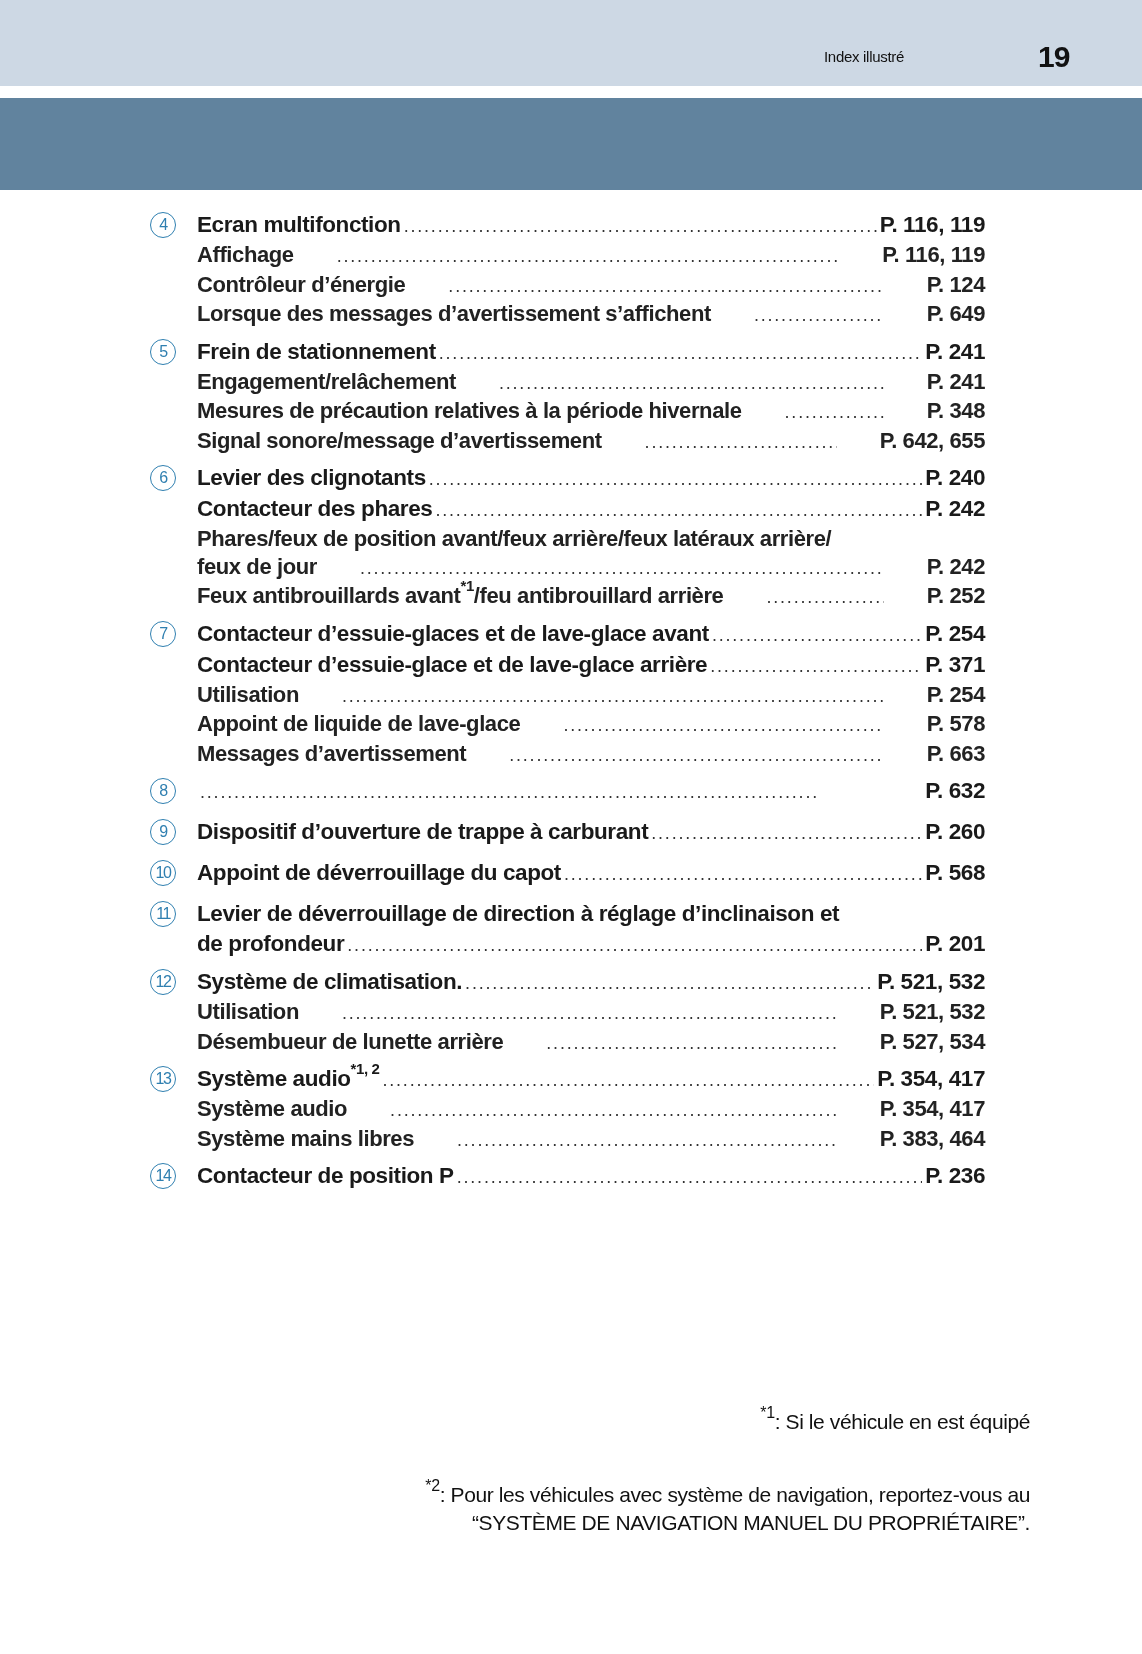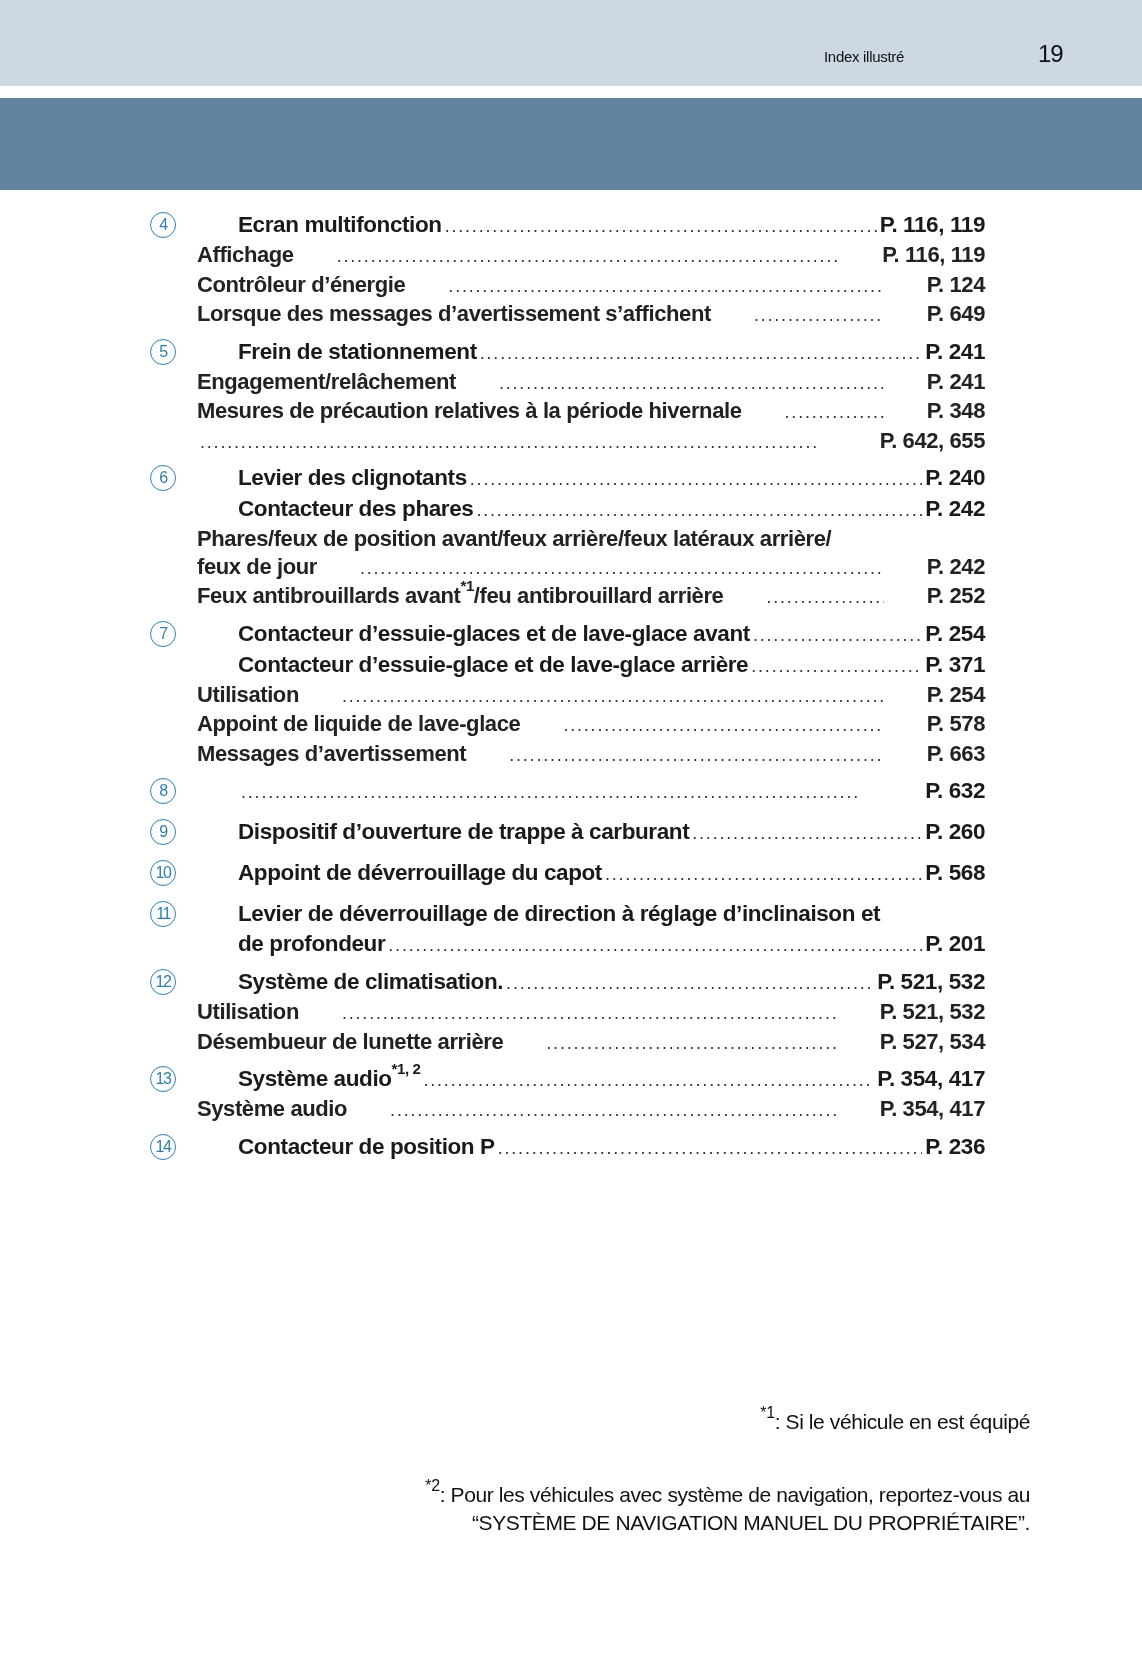--- a/index.html
+++ b/index.html
@@ -1,29 +1,29 @@
 <!DOCTYPE html>
 <html><head>
 <meta charset="utf-8">
 <style>
   html, body { margin: 0; padding: 0; background: #ffffff; }
   body { width: 1142px; height: 1654px; position: relative; overflow: hidden;
          font-family: "Liberation Sans", "DejaVu Sans", sans-serif; color: #1a1a1a; }
   .band-light { position: absolute; left: 0; top: 0; width: 1142px; height: 86px; background: #cdd8e4; }
   .band-dark  { position: absolute; left: 0; top: 98px; width: 1142px; height: 92px; background: #61839e; }
   .hdr-title { position: absolute; top: 48px; left: 824px; font-size: 15px; color: #111; letter-spacing: -0.3px; }
-  .hdr-page  { position: absolute; top: 40px; left: 1038px; font-size: 24px; font-weight: normal; color: #111; letter-spacing: -1px; }
+  .hdr-page  { position: absolute; top: 40px; left: 1038px; font-size: 30px; font-weight: bold; color: #111; letter-spacing: -1px; }
 
   .content { position: absolute; left: 150px; top: 210px; width: 835px; }
   .group { position: relative; padding-left: 47px; margin-bottom: 7px; }
   .num { position: absolute; left: 0; top: 2px; width: 24px; height: 24px; border: 1.5px solid #2f7fb0;
          border-radius: 50%; color: #2f7fb0; font-size: 16px; line-height: 24px; text-align: center;
          box-sizing: content-box; letter-spacing: -1.5px; font-weight: normal; }
   .row { display: flex; align-items: baseline; white-space: nowrap; font-size: 22px; line-height: 28px; letter-spacing: -0.4px; }
-  .row.main { font-weight: bold; font-size: 22.5px; line-height: 30px; margin-left: 41px; }
+  .row.main { font-weight: bold; font-size: 22.5px; line-height: 30px; }
   .row.sub  { font-weight: bold; color: #222; line-height: 27.5px; gap: 40px; }
   .row .label { flex: 0 0 auto; }
   .row .dots { flex: 1 1 auto; overflow: hidden; margin: 0 3px; color: #333; letter-spacing: 3.2px; font-weight: normal; font-size: 18px; }
   .row .dots::before { content: ". . . . . . . . . . . . . . . . . . . . . . . . . . . . . . . . . . . . . . . . . . . . . . . . . . . . . . . . . . . . . . . . . . . . . . . . . . . . . . . . . . . . . . . . . . ."; letter-spacing: -1.6px; }
   .row .ref { flex: 0 0 auto; }
   .row.plain { display: block; }
   sup { font-size: 15px; line-height: 0; position: relative; top: -4px; vertical-align: super; }
 
   .foot { position: absolute; right: 112px; text-align: right; font-size: 21px; letter-spacing: -0.4px; color: #111; line-height: 28px; }
   .foot1 { top: 1408px; }
@@ -75,20 +75,21 @@
         <span class="label">Engagement/relâchement</span>
         <span class="dots"></span>
         <span class="ref">P. 241</span>
       </div>
     <div class="row sub">
         <span class="label">Mesures de précaution relatives à la période hivernale</span>
         <span class="dots"></span>
         <span class="ref">P. 348</span>
       </div>
     <div class="row sub">
+        <span class="label">Signal sonore/message d’avertissement</span>
         <span class="dots"></span>
         <span class="ref">P. 642, 655</span>
       </div>
   </div>
 
   <div class="group">
     <span class="num">6</span>
     <div class="row main">
         <span class="label">Levier des clignotants</span>
         <span class="dots"></span>
@@ -200,20 +201,25 @@
     <span class="num">13</span>
     <div class="row main">
         <span class="label"><span>Système audio</span><sup>*1, 2</sup></span>
         <span class="dots"></span>
         <span class="ref">P. 354, 417</span>
       </div>
     <div class="row sub">
         <span class="label">Système audio</span>
         <span class="dots"></span>
         <span class="ref">P. 354, 417</span>
+      </div>
+    <div class="row sub">
+        <span class="label">Système mains libres</span>
+        <span class="dots"></span>
+        <span class="ref">P. 383, 464</span>
       </div>
   </div>
 
   <div class="group">
     <span class="num">14</span>
     <div class="row main">
         <span class="label">Contacteur de position P</span>
         <span class="dots"></span>
         <span class="ref">P. 236</span>
       </div>

